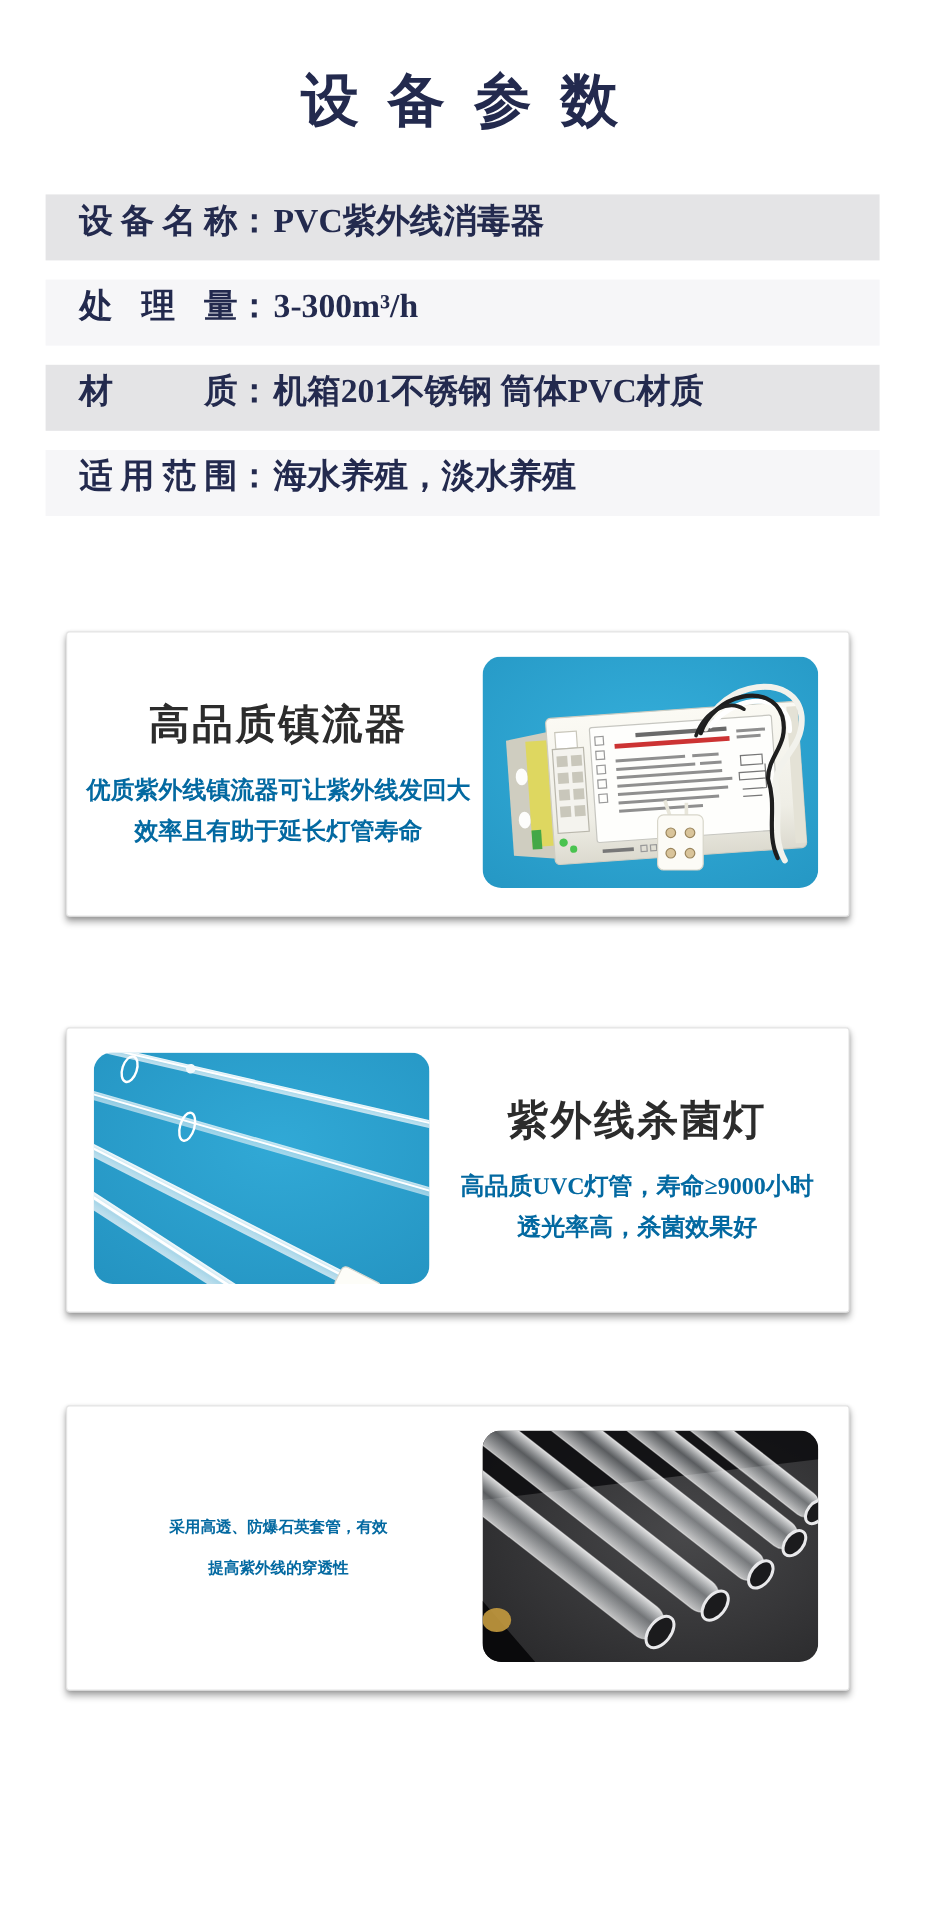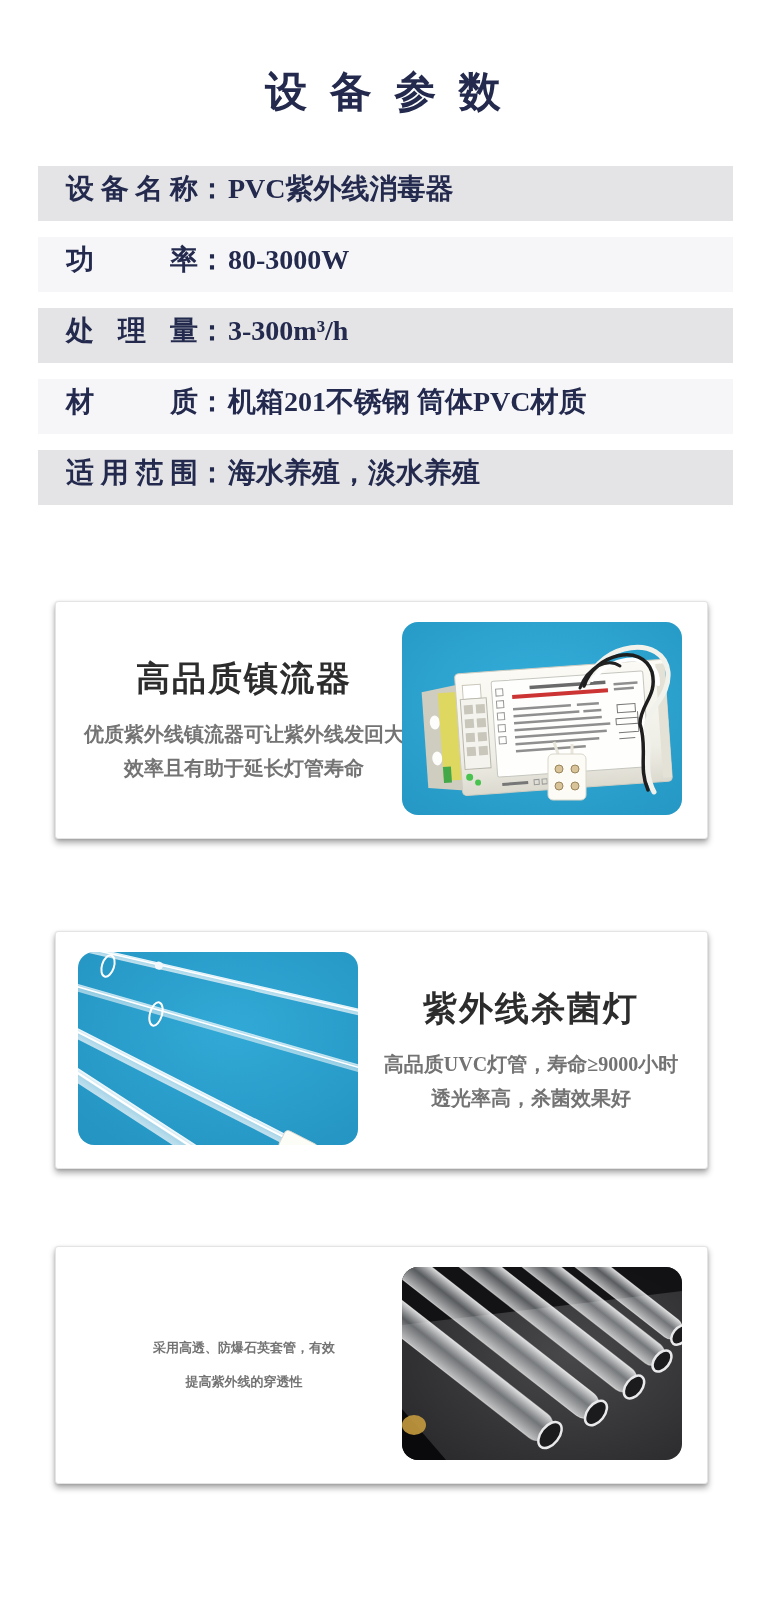--- a/index.html
+++ b/index.html
@@ -1,20 +1,20 @@
 <!DOCTYPE html>
 <html><head>
 <meta charset="utf-8">
 <style>
   html,body{margin:0;padding:0;background:#ffffff;}
   .page{position:relative;width:771px;height:1600px;margin:0 auto;background:#ffffff;overflow:hidden;
         font-family:"Liberation Serif","DejaVu Serif",serif;}
 
   
-  .page-title{margin:12px;padding-top:52px;text-align:center;font-size:42px;font-weight:700;
+  .page-title{margin:0;padding-top:52px;text-align:center;font-size:48px;font-weight:700;
               color:#232a4e;letter-spacing:5px;word-spacing:2px;}
 
   
   .params{margin:46px 38px 0 38px;}
   .prow{height:55px;line-height:45px;margin-bottom:16px;padding-left:28px;
         font-size:28px;font-weight:700;color:#232a4e;white-space:nowrap;}
   .prow:nth-child(odd){background:#e4e4e6;}
   .prow:nth-child(even){background:#f6f6f8;}
   .plabel{display:inline-block;width:132px;text-align:justify;text-align-last:justify;vertical-align:top;}
   .pcolon{display:inline-block;vertical-align:top;}
@@ -25,40 +25,37 @@
         border:1px solid #e4e4e4;border-radius:3px;
         box-shadow:0 4px 6px rgba(0,0,0,0.33),0 1px 3px rgba(0,0,0,0.12);}
   .card-1{margin-top:96px;}
   .card-2{margin-top:92px;}
   .card-3{margin-top:77px;}
   .card-img{position:absolute;top:20px;width:280px;height:193px;border-radius:16px;overflow:hidden;}
   .img-right{right:25px;}
   .img-left{left:22px;}
   .card-img svg{display:block;width:100%;height:100%;}
   .card-text{position:absolute;top:0;height:100%;display:flex;flex-direction:column;
-             justify-content:center;align-items:center;text-align:center;padding-left:12px;}
+             justify-content:center;align-items:center;text-align:center;}
   .text-left{left:0;width:352px;}
   .text-right{right:0;width:352px;align-items:center;}
   .card-title{font-size:34px;font-weight:700;color:#2c2c2c;letter-spacing:2px;margin-bottom:15px;}
-  .card-line{font-size:20px;font-weight:700;color:#737373;line-height:34px;}
+  .card-line{font-size:20px;font-weight:700;color:#0369a1;line-height:34px;}
   .card-3 .card-line{font-size:13px;}
 </style>
 </head>
 <body>
 
 <div class="page">
 
   <h1 class="page-title">设 备 参 数</h1>
 
   <div class="params">
     <div class="prow">
       <span class="plabel">设备名称</span><span class="pcolon">：</span><span class="pvalue">PVC紫外线消毒器</span>
-    </div>
-    <div class="prow">
-      <span class="plabel">功率</span><span class="pcolon">：</span><span class="pvalue">80-3000W</span>
     </div>
     <div class="prow">
       <span class="plabel">处理量</span><span class="pcolon">：</span><span class="pvalue">3-300m³/h</span>
     </div>
     <div class="prow">
       <span class="plabel">材质</span><span class="pcolon">：</span><span class="pvalue">机箱201不锈钢 筒体PVC材质</span>
     </div>
     <div class="prow">
       <span class="plabel">适用范围</span><span class="pcolon">：</span><span class="pvalue">海水养殖，淡水养殖</span>
     </div>

